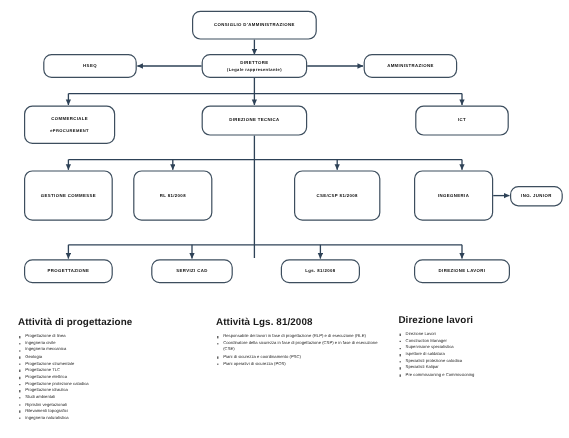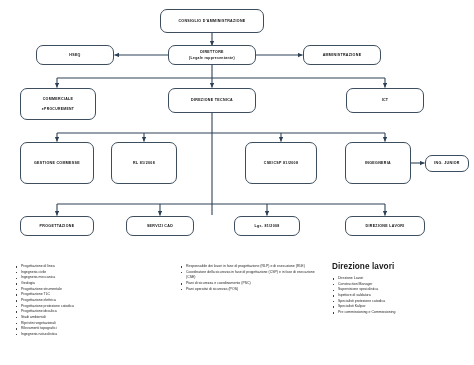--- a/index.html
+++ b/index.html
@@ -194,38 +194,40 @@
 
   <div class="node" style="left:234px; top:216px; width:66px; height:20px;">
     <span class="l1">Lgs. 81/2008</span>
   </div>
 
   <div class="node" style="left:345px; top:216px; width:80px; height:20px;">
     <span class="l1">DIREZIONE LAVORI</span>
   </div>
 
   <div class="info-col" style="left:15px; top:264px; width:160px;">
+    <div class="info-title">Attività di progettazione</div>
     <ul class="info-list">
       <li>Progettazione di linea</li>
       <li>Ingegneria civile</li>
       <li>Ingegneria meccanica</li>
       <li>Geologia</li>
       <li>Progettazione strumentale</li>
       <li>Progettazione TLC</li>
       <li>Progettazione elettrica</li>
       <li>Progettazione protezione catodica</li>
       <li>Progettazione idraulica</li>
       <li>Studi ambientali</li>
       <li>Ripristini vegetazionali</li>
       <li>Rilevamenti topografici</li>
       <li>Ingegneria naturalistica</li>
     </ul>
   </div>
 
   <div class="info-col" style="left:180px; top:264px; width:145px;">
+    <div class="info-title">Attività Lgs. 81/2008</div>
     <ul class="info-list">
       <li>Responsabile dei lavori in fase di progettazione (RLP) e di esecuzione (RLE)</li>
       <li>Coordinatore della sicurezza in fase di progettazione (CSP) e in fase di esecuzione (CSE)</li>
       <li>Piani di sicurezza e coordinamento (PSC)</li>
       <li>Piani operativi di sicurezza (POS)</li>
     </ul>
   </div>
 
   <div class="info-col" style="left:332px; top:262px; width:142px;">
     <div class="info-title">Direzione lavori</div>

